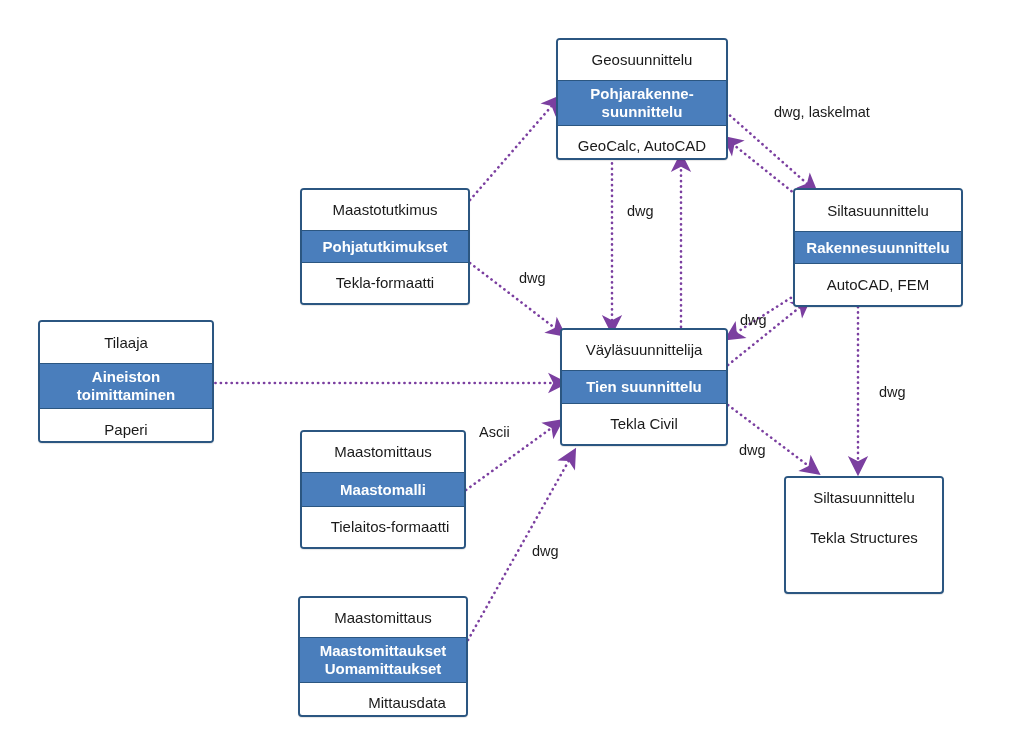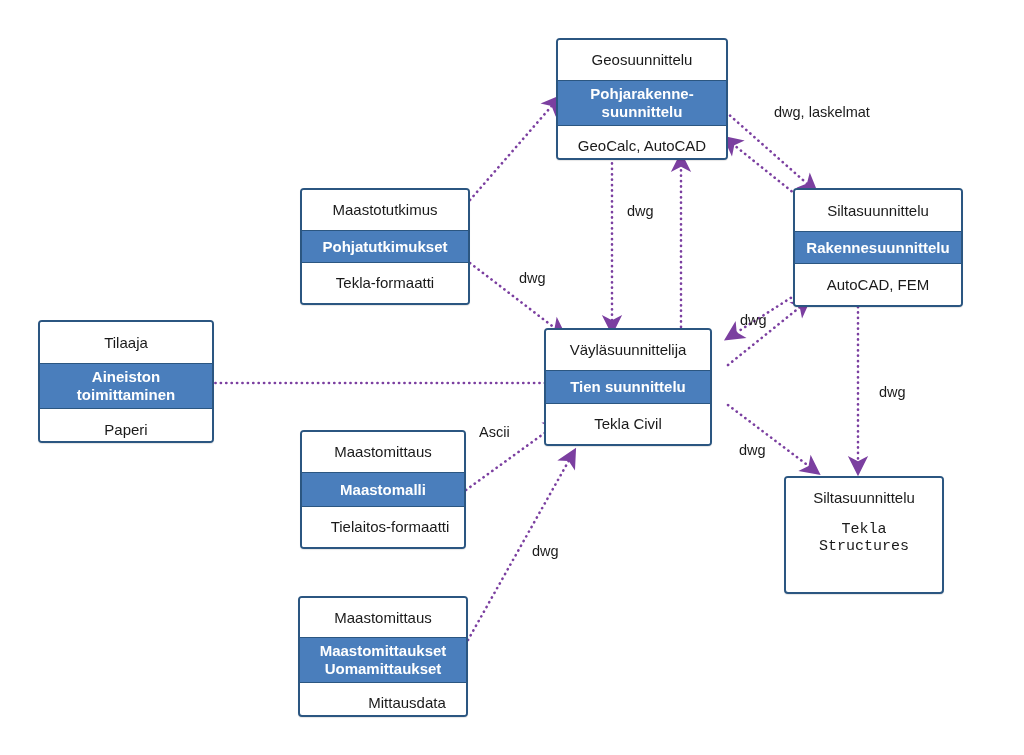--- a/index.html
+++ b/index.html
@@ -134,35 +134,35 @@
     <div class="node-foot" style="height:35px;">AutoCAD, FEM</div>
   </div>
 
   <div class="node" style="left:38px; top:320px; width:176px; height:123px;">
     <div class="node-head" style="height:35px;">Tilaaja</div>
     <div class="node-body">Aineiston
 toimittaminen</div>
     <div class="node-foot" style="height:35px;">Paperi</div>
   </div>
 
-  <div class="node" style="left:544px; top:328px; width:168px; height:118px;">
+  <div class="node" style="left:560px; top:328px; width:168px; height:118px;">
     <div class="node-head" style="height:34px;">Väyläsuunnittelija</div>
     <div class="node-body">Tien suunnittelu</div>
     <div class="node-foot" style="height:34px;">Tekla Civil</div>
   </div>
 
   <div class="node" style="left:300px; top:430px; width:166px; height:119px;">
     <div class="node-head" style="height:34px;">Maastomittaus</div>
     <div class="node-body">Maastomalli</div>
     <div class="node-foot" style="height:34px;padding-left:20px;">Tielaitos-formaatti</div>
   </div>
 
   <div class="node" style="left:784px; top:476px; width:160px; height:118px;">
     <div class="node-head" style="height:34px;">Siltasuunnittelu</div>
-    <div class="node-foot" style="height:34px;font-family:Liberation Mono, monospace;">Tekla Structures</div>
+    <div class="node-foot" style="height:34px;">Tekla Structures</div>
   </div>
 
   <div class="node" style="left:298px; top:596px; width:170px; height:121px;">
     <div class="node-head" style="height:33px;">Maastomittaus</div>
     <div class="node-body">Maastomittaukset
 Uomamittaukset</div>
     <div class="node-foot" style="height:33px;margin-left:48px;">Mittausdata</div>
   </div>
 
   <div class="edge-label" style="left:774px; top:104px;">dwg, laskelmat</div>

